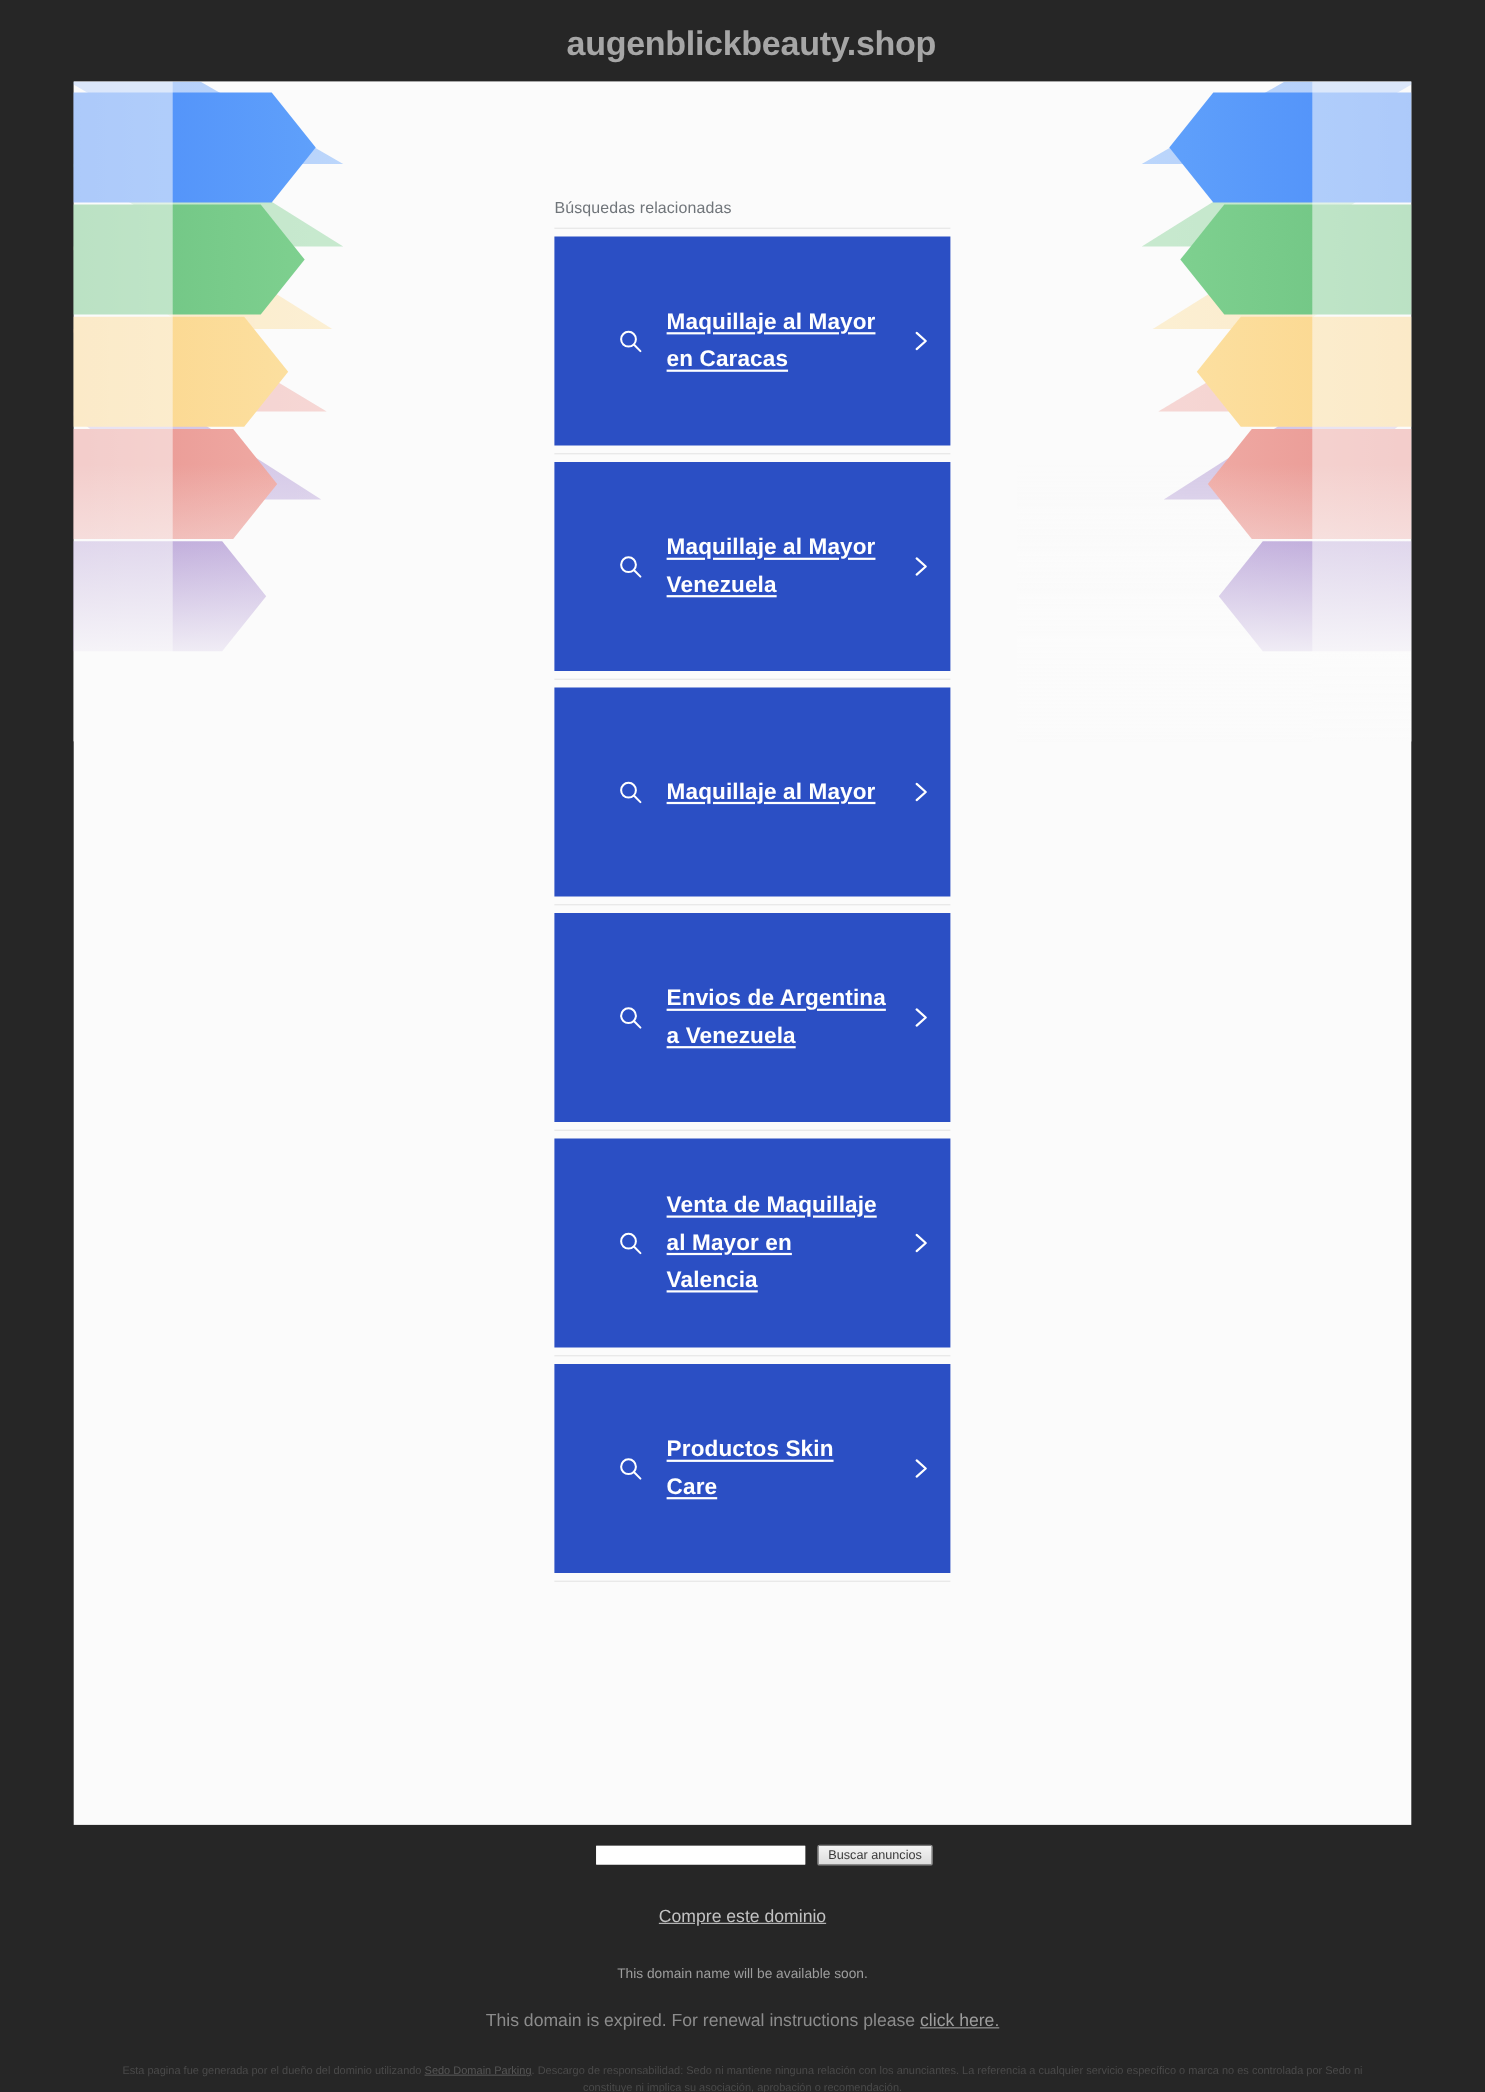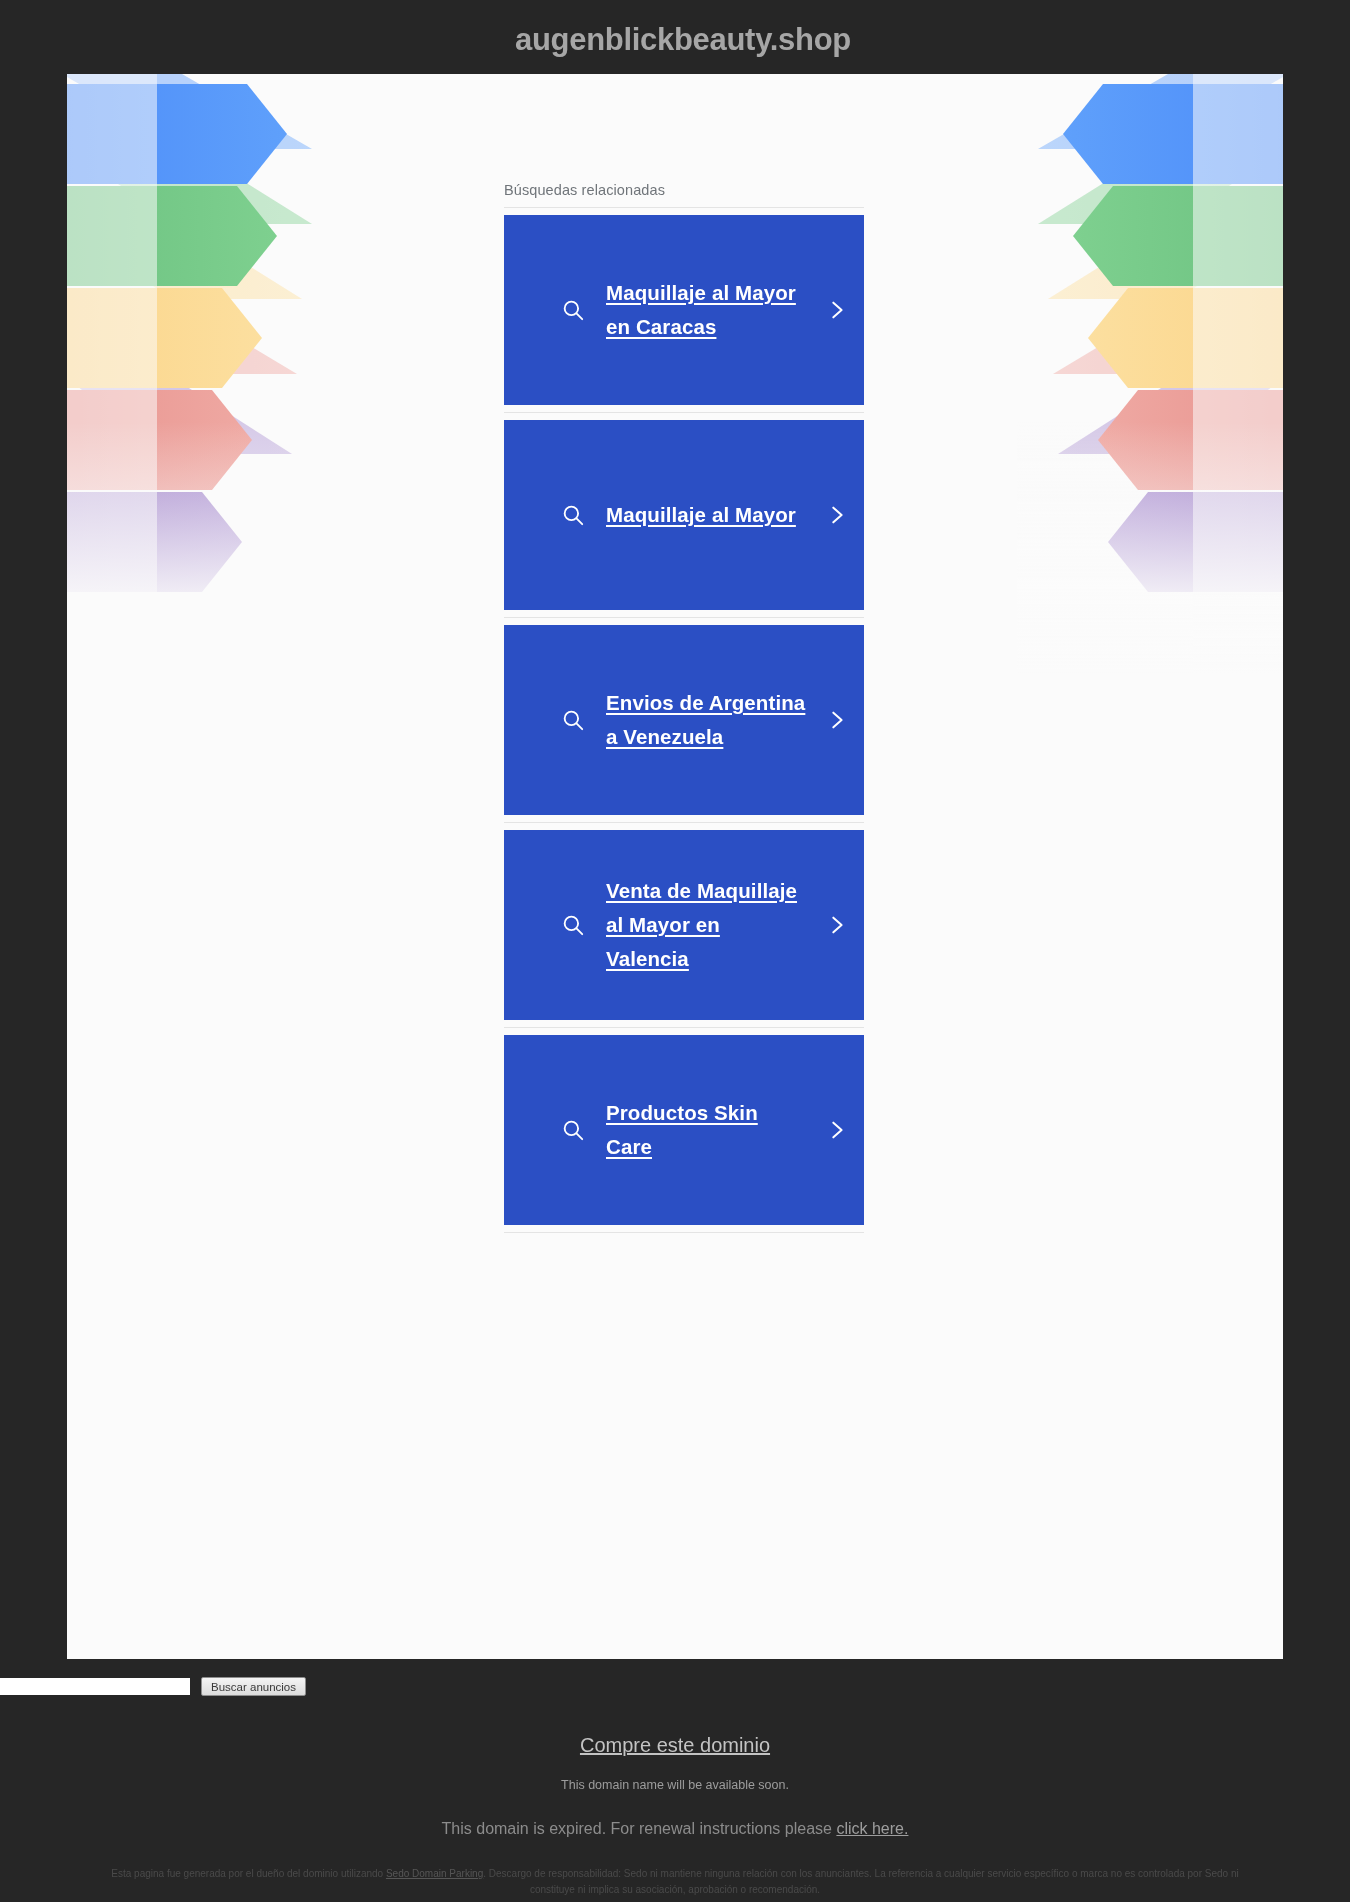--- a/index.html
+++ b/index.html
@@ -109,23 +109,25 @@
   }
   .chevron-glyph {
     flex: 0 0 auto;
     width: 22px; height: 22px;
     color: #ffffff;
   }
 
   
   .searchbar {
     display: flex;
+    justify-content: center;
     align-items: center;
     gap: 11px;
     padding: 18px 0 6px 0;
+    margin-left: 40px;
   }
   .search-input {
     width: 190px;
     height: 17px;
     background: #ffffff;
     border: 1px solid #ffffff;
     font-size: 11px;
     padding: 1px 3px;
     font-family: "Liberation Sans", sans-serif;
   }
@@ -143,24 +145,25 @@
   }
 
   
   .footer {
     text-align: center;
     padding: 32px 0 0 0;
     color: #9b9b9b;
   }
   .buy-domain {
     display: inline-block;
-    font-size: 20px;
+    font-size: 16px;
     color: #c3c3c3;
     text-decoration: underline;
     font-weight: normal;
+    margin-bottom: 14px;
   }
   .avail-line {
     font-size: 12.5px;
     color: #9d9d9d;
     line-height: 1.45;
     margin-top: 19px;
   }
   .expired-line {
     font-size: 16px;
     color: #8c8c8c;
@@ -266,20 +269,38 @@
             <span class="result-text">Maquillaje al Mayor en Caracas</span>
             <span class="chevron-glyph">
               <svg viewBox="0 0 24 24" width="22" height="22" fill="none" stroke="currentColor" stroke-width="2.2" stroke-linecap="round" stroke-linejoin="round">
                   <polyline points="8,4 17,12 8,20"></polyline>
                 </svg>
             </span>
           </div>
         </div>
       </div>
 
+      <div class="result-row">
+        <div class="result-card">
+          <div class="card-inner">
+            <span class="search-glyph">
+              <svg viewBox="0 0 24 24" width="26" height="26" fill="none" stroke="currentColor" stroke-width="1.7">
+                  <circle cx="10.5" cy="10.5" r="6.2"></circle>
+                  <line x1="15.2" y1="15.2" x2="20.5" y2="20.5" stroke-linecap="round"></line>
+                </svg>
+            </span>
+            <span class="result-text">Maquillaje al Mayor Venezuela</span>
+            <span class="chevron-glyph">
+              <svg viewBox="0 0 24 24" width="22" height="22" fill="none" stroke="currentColor" stroke-width="2.2" stroke-linecap="round" stroke-linejoin="round">
+                  <polyline points="8,4 17,12 8,20"></polyline>
+                </svg>
+            </span>
+          </div>
+        </div>
+      </div>
 
       <div class="result-row">
         <div class="result-card">
           <div class="card-inner">
             <span class="search-glyph">
               <svg viewBox="0 0 24 24" width="26" height="26" fill="none" stroke="currentColor" stroke-width="1.7">
                   <circle cx="10.5" cy="10.5" r="6.2"></circle>
                   <line x1="15.2" y1="15.2" x2="20.5" y2="20.5" stroke-linecap="round"></line>
                 </svg>
             </span>

